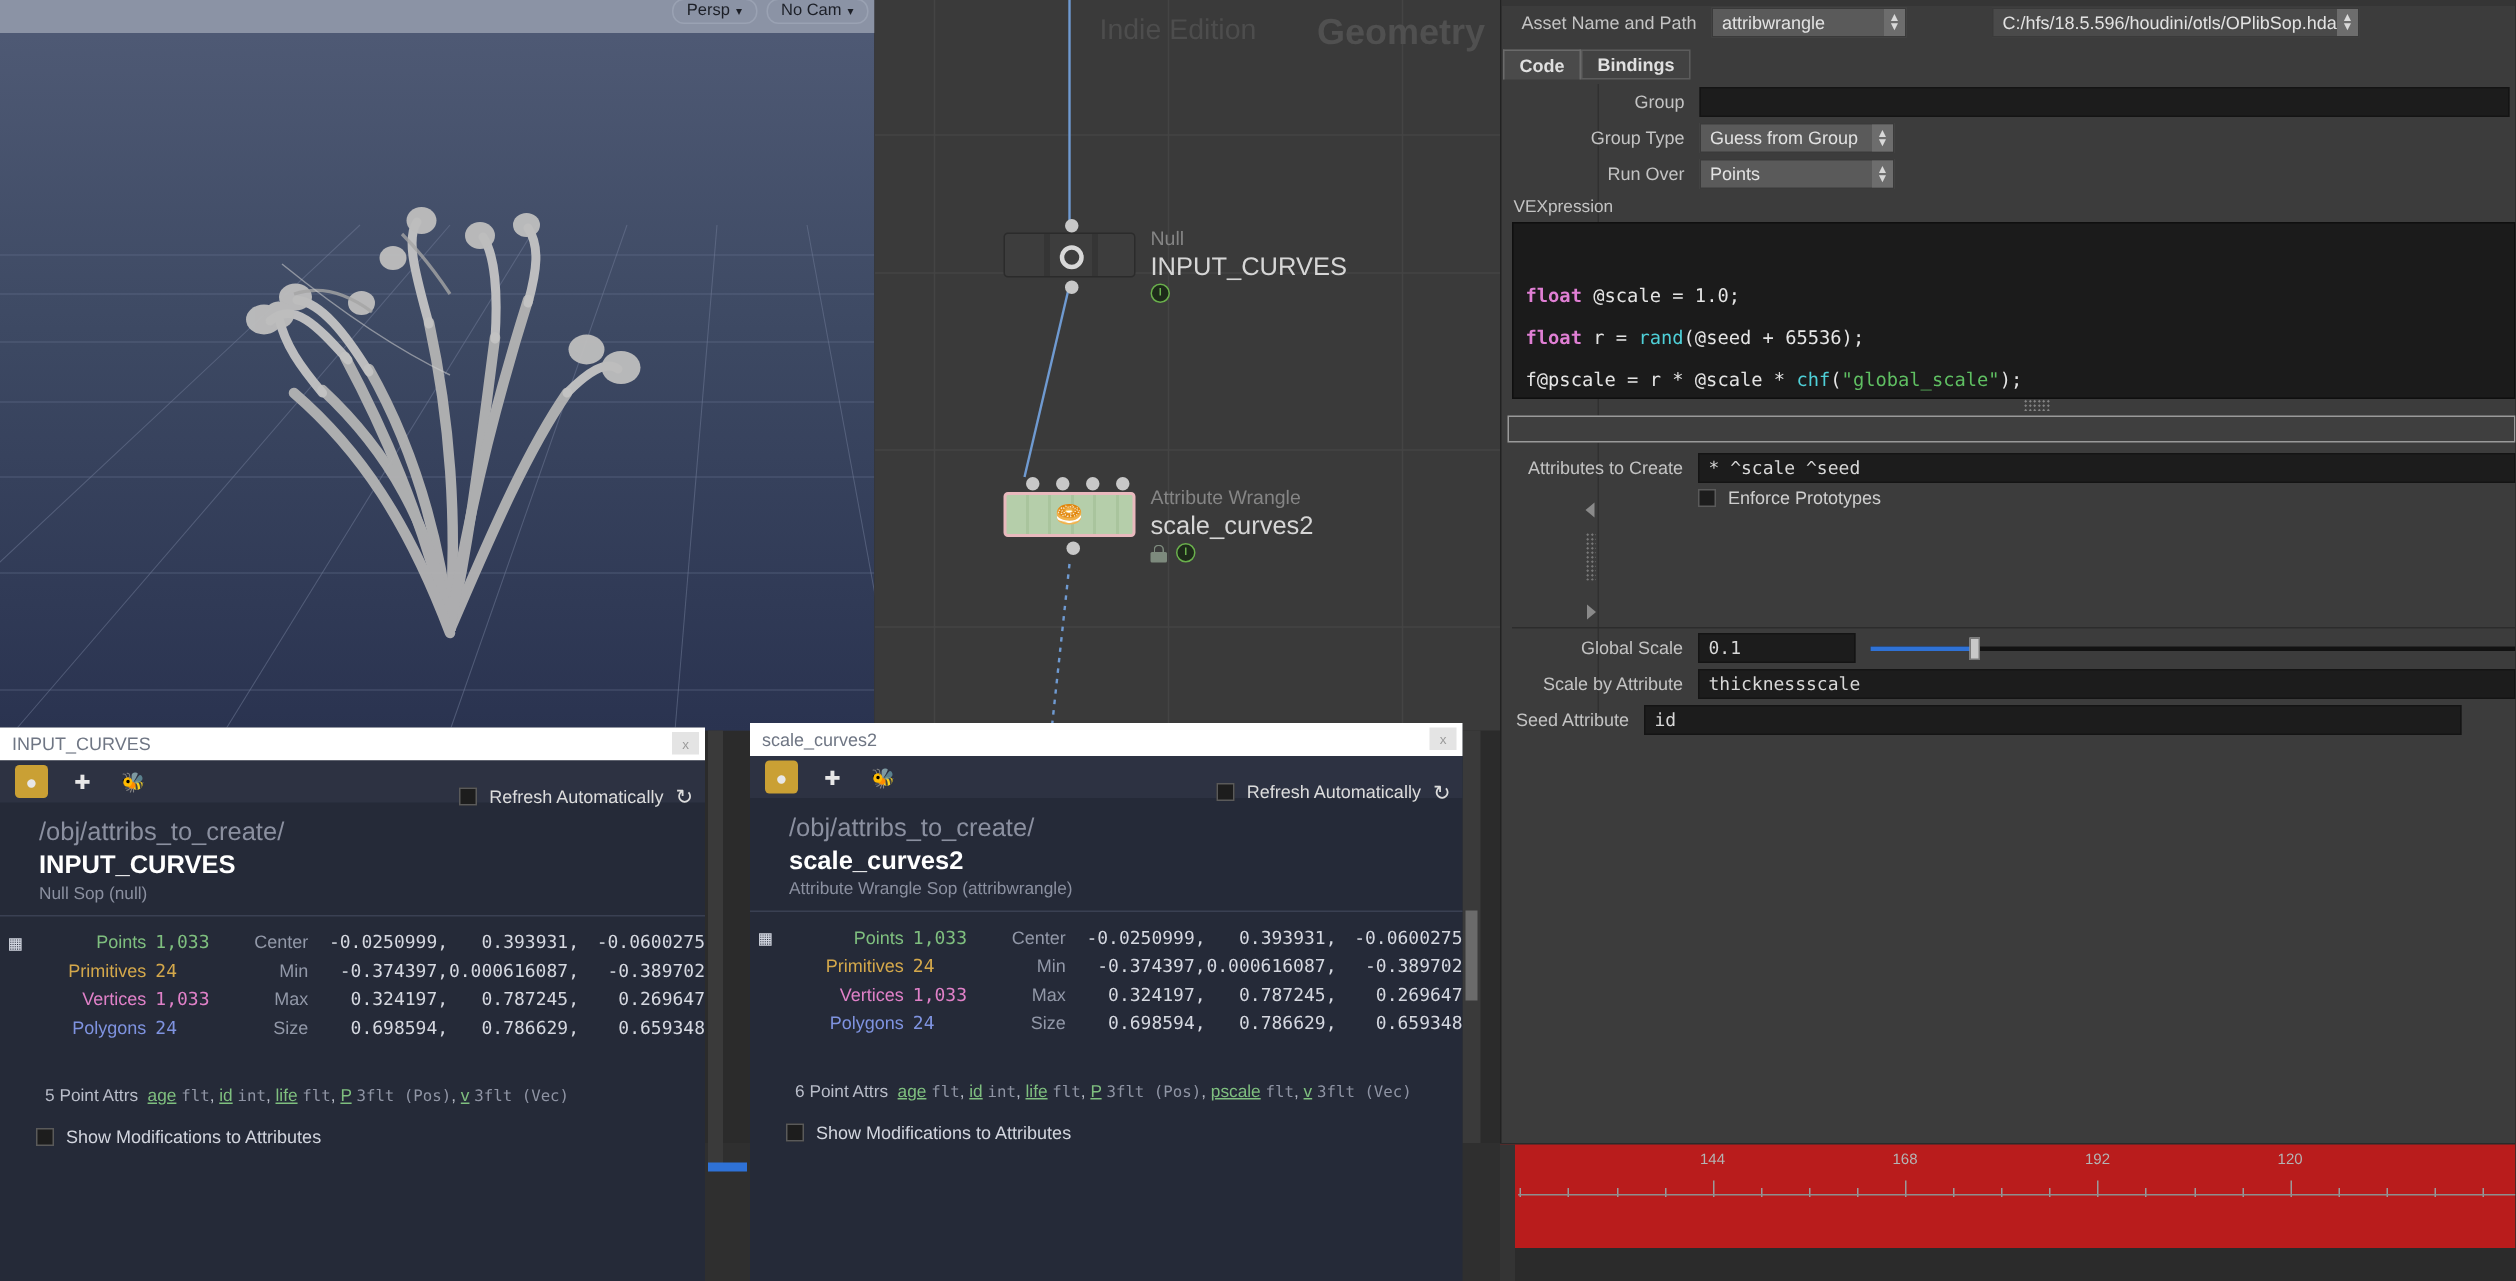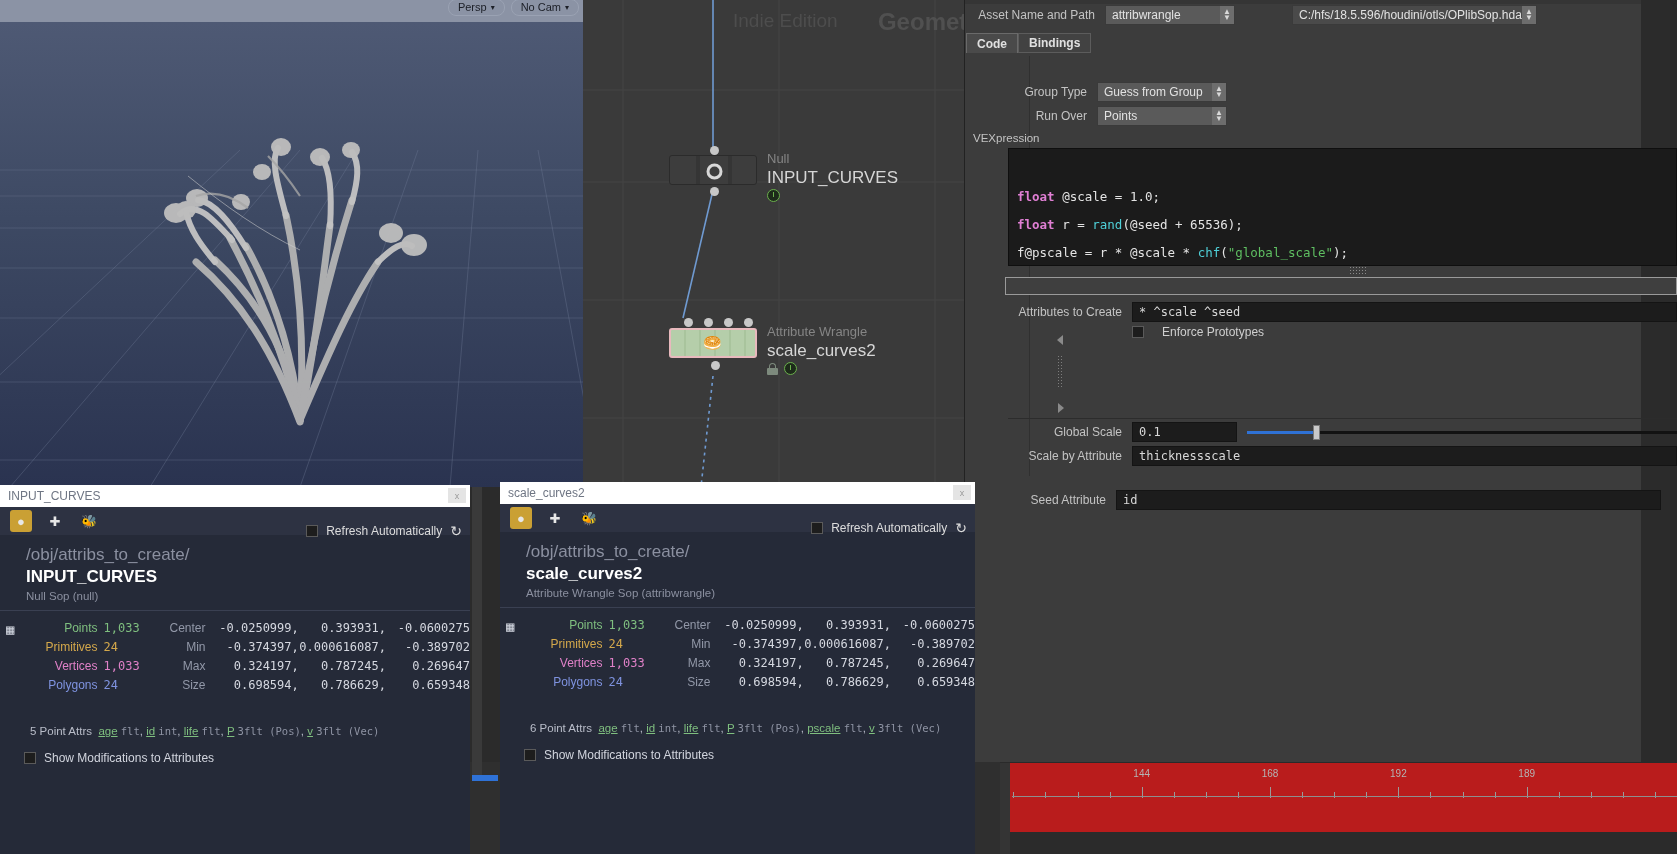--- a/index.html
+++ b/index.html
@@ -49,21 +49,21 @@
   .node-flags { margin-top:1px; display:flex; gap:6px; align-items:center;}
   .flag-clock { width:13px;height:13px;border-radius:50%;border:1.5px solid #6ab04c;
     background:#1d2a1a; position:relative;}
   .flag-clock:after{content:"";position:absolute;left:5px;top:2px;width:1.3px;height:4.5px;background:#6ab04c;}
   .flag-lock { width:11px;height:12px; position:relative;}
   .flag-lock .body{position:absolute;bottom:0;width:11px;height:7px;background:#7d8a7d;border-radius:1px;}
   .flag-lock .shk{position:absolute;top:0;left:2px;width:7px;height:6px;border:1.7px solid #7d8a7d;border-bottom:none;border-radius:4px 4px 0 0;}
   .wrangle-icon{position:absolute;left:50%;top:50%;transform:translate(-50%,-50%);font-size:15px;}
 
   
-  #params { position:absolute; left:964px; top:0; width:677px; height:762px;
+  #params { position:absolute; left:1000px; top:0; width:677px; height:762px;
     background:#3c3c3c; border-left:1px solid #222; overflow:hidden;}
   #params-tabstrip{position:absolute;left:0;top:0;width:677px;height:4px;background:#353535;}
   .prow { display:flex; align-items:center; }
   .plabel { color:#c3c3c3; font-size:12px; text-align:right; }
   .pfield { background:#1c1c1c; border:1px solid #141414; color:#d8d8d8;
     font-family:"DejaVu Sans Mono", monospace; font-size:12px; padding:2px 6px; height:20px;
     display:flex; align-items:center;}
   .pmenu { background:#5a5a5a; border:1px solid #3a3a3a; color:#e2e2e2; font-size:12px;
     height:20px; display:flex; align-items:center; padding:0 6px; position:relative;}
   .pmenu .sp { position:absolute; right:0; top:0; width:14px; height:18px; background:#6d6d6d;
@@ -326,20 +326,24 @@
       </div>
     </div>
 
     <div style="position:absolute;left:1px;top:33px;display:flex;">
       <div class="tab sel">Code</div>
       <div class="tab unsel">Bindings</div>
     </div>
 
     <div id="param-left-rail" style="left:64px;top:56px;height:420px;position:absolute;width:1px;background:#303030;"></div>
 
+    <div class="prow" style="position:absolute;left:8px;top:58px;width:669px;">
+      <div class="plabel" style="width:114px">Group</div>
+      <div class="pfield" style="margin-left:10px;width:540px;"></div>
+    </div>
 
     <div class="prow" style="position:absolute;left:8px;top:82px;width:669px;">
       <div class="plabel" style="width:114px">Group Type</div>
       <div class="pmenu" style="margin-left:10px;width:130px;">
         <span>Guess from Group</span>
         <span class="sp">▲<br>▼</span>
       </div>
     </div>
 
     <div class="prow" style="position:absolute;left:8px;top:106px;width:669px;">
@@ -359,21 +363,21 @@
 <span class="k-pl">f@pscale = r * @scale * </span><span class="k-fn">chf</span><span class="k-pl">(</span><span class="k-str">"global_scale"</span><span class="k-pl">);</span>
   </div>
   <div id="code-resize"></div>
   <div id="vexbar"></div>
 
   <div class="prow" style="position:absolute;left:1008px;top:302px;width:669px;">
     <div class="plabel" style="width:114px">Attributes to Create</div>
     <div class="pfield" style="margin-left:10px;width:545px;">*  ^scale  ^seed</div>
   </div>
 
-  <div style="position:absolute;left:1132px;top:325px;display:flex;align-items:center;gap:18px;">
+  <div style="position:absolute;left:1132px;top:325px;display:flex;align-items:center;gap:8px;">
     <span class="chk"></span>
     <span style="font-size:12px;color:#cfcfcf;">Enforce Prototypes</span>
   </div>
 
   <div id="collapse-l"></div>
   <div id="grip-dots"></div>
   <div id="collapse-r"></div>
   <div id="param-sep"></div>
 
   <div class="prow" style="position:absolute;left:1008px;top:422px;width:669px;">
@@ -384,21 +388,21 @@
       <div class="fill" id="gs-fill" style="width: 16%;"></div>
       <div class="knob" id="gs-knob" style="left: calc(16% - 3px);"></div>
     </div>
   </div>
 
   <div class="prow" style="position:absolute;left:1008px;top:446px;width:669px;">
     <div class="plabel" style="width:114px">Scale by Attribute</div>
     <div class="pfield" style="margin-left:10px;width:545px;">thicknessscale</div>
   </div>
 
-  <div class="prow" style="position:absolute;left:992px;top:470px;width:669px;margin-top:20px;">
+  <div class="prow" style="position:absolute;left:972px;top:470px;width:669px;">
     <div class="plabel" style="width:114px">Seed Attribute</div>
     <div class="pfield" style="margin-left:10px;width:545px;">id</div>
   </div>
 
   <div id="bottom-strip"></div>
   <div id="left-vert-scroll"></div>
 
   <div class="geo" style="left:0;top:485px;width:470px;height:369px;">
     <div class="geo-titlebar">
       <span>INPUT_CURVES</span>
@@ -584,21 +588,21 @@
 
   <div id="timeline">
     <div id="tl-scroll"></div>
     <div id="tl-ruler">
         <div class="tl-lab" style="left: 19.5%;">144</div>
         <div class="tl-tick" style="left: 19.5%; height: 11px;"></div>
         <div class="tl-lab" style="left: 38.8%;">168</div>
         <div class="tl-tick" style="left: 38.8%; height: 11px;"></div>
         <div class="tl-lab" style="left: 58.1%;">192</div>
         <div class="tl-tick" style="left: 58.1%; height: 11px;"></div>
-        <div class="tl-lab" style="left: 77.4%;">189</div>
+        <div class="tl-lab" style="left: 77.4%;">120</div>
         <div class="tl-tick" style="left: 77.4%; height: 11px;"></div>
         <div class="tl-tick" style="left: 0.2%; height: 6px;"></div>
         <div class="tl-tick" style="left: 5.025%; height: 6px;"></div>
         <div class="tl-tick" style="left: 9.85%; height: 6px;"></div>
         <div class="tl-tick" style="left: 14.675%; height: 6px;"></div>
         <div class="tl-tick" style="left: 24.325%; height: 6px;"></div>
         <div class="tl-tick" style="left: 29.15%; height: 6px;"></div>
         <div class="tl-tick" style="left: 33.975%; height: 6px;"></div>
         <div class="tl-tick" style="left: 43.625%; height: 6px;"></div>
         <div class="tl-tick" style="left: 48.45%; height: 6px;"></div>

